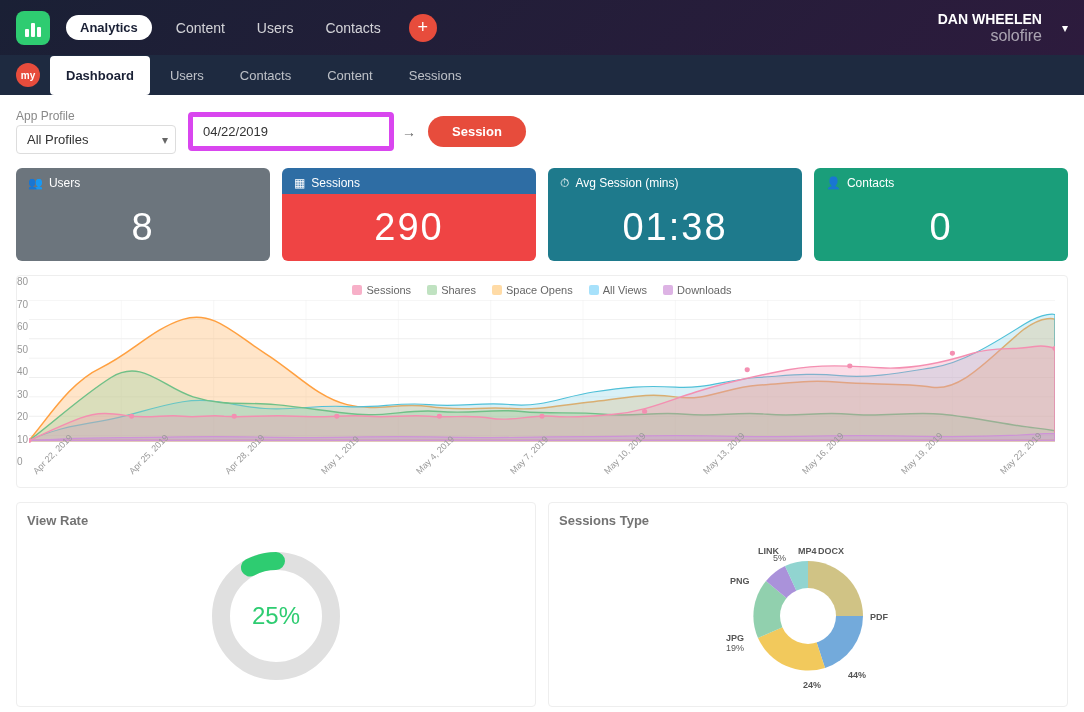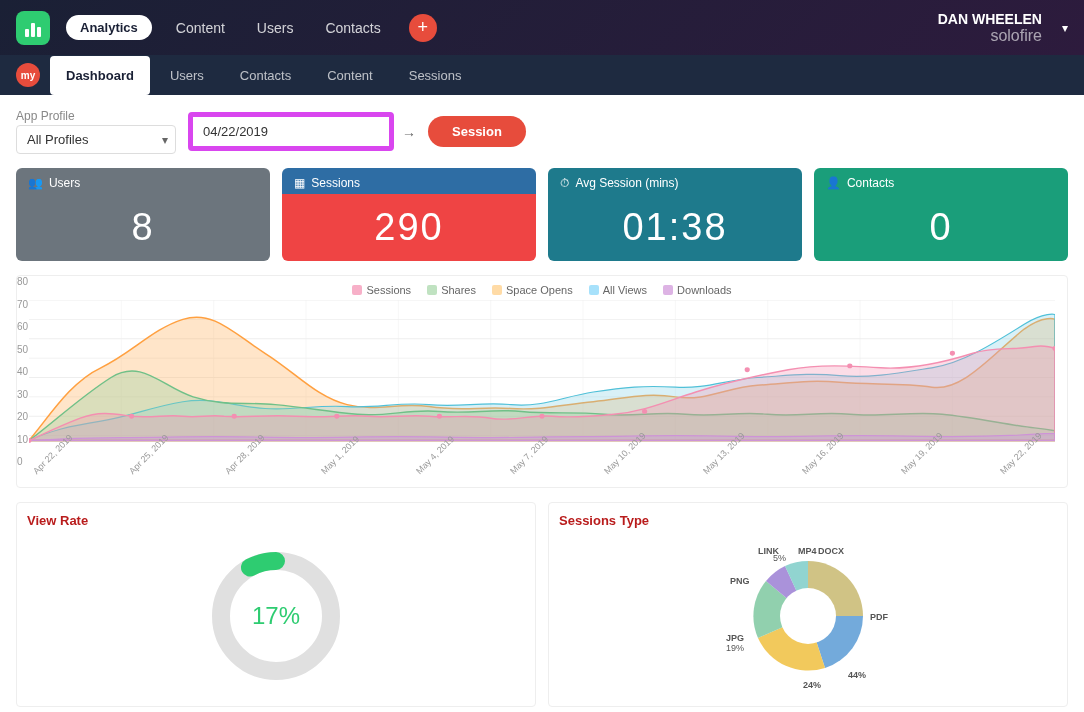--- a/index.html
+++ b/index.html
@@ -242,21 +242,21 @@
       gap: 12px;
     }
     .chart-panel {
       border: 1px solid #eee;
       border-radius: 4px;
       padding: 10px;
     }
     .panel-title {
       font-size: 13px;
       font-weight: 600;
-      color: #b91c1c;
+      color: #737373;
       margin-bottom: 8px;
     }
 
     
     .donut-container {
       display: flex;
       justify-content: center;
       align-items: center;
       height: 160px;
       position: relative;
@@ -462,21 +462,21 @@
 
     <div class="chart-panel">
       <div class="panel-title">View Rate</div>
       <div class="donut-container">
         <svg width="150" height="150" viewBox="0 0 150 150">
 
           <circle cx="75" cy="75" r="55" fill="none" stroke="#e0e0e0" stroke-width="18"></circle>
 
           <circle cx="75" cy="75" r="55" fill="none" stroke="#2ecc71" stroke-width="18" stroke-dasharray="58.7 345.6" stroke-dashoffset="86.4" stroke-linecap="round" transform="rotate(-90 75 75)"></circle>
         </svg>
-        <div class="donut-center-text">17%</div>
+        <div class="donut-center-text">25%</div>
       </div>
     </div>
 
     <div class="chart-panel">
       <div class="panel-title">Sessions Type</div>
       <div class="pie-container">
         <svg width="180" height="160" viewBox="-90 -80 180 160">
 
           <path d="M0,0 L55,0 A55,55,0,0,1,17,52 Z" fill="#5b9bd5" opacity="0.85"></path>
 

